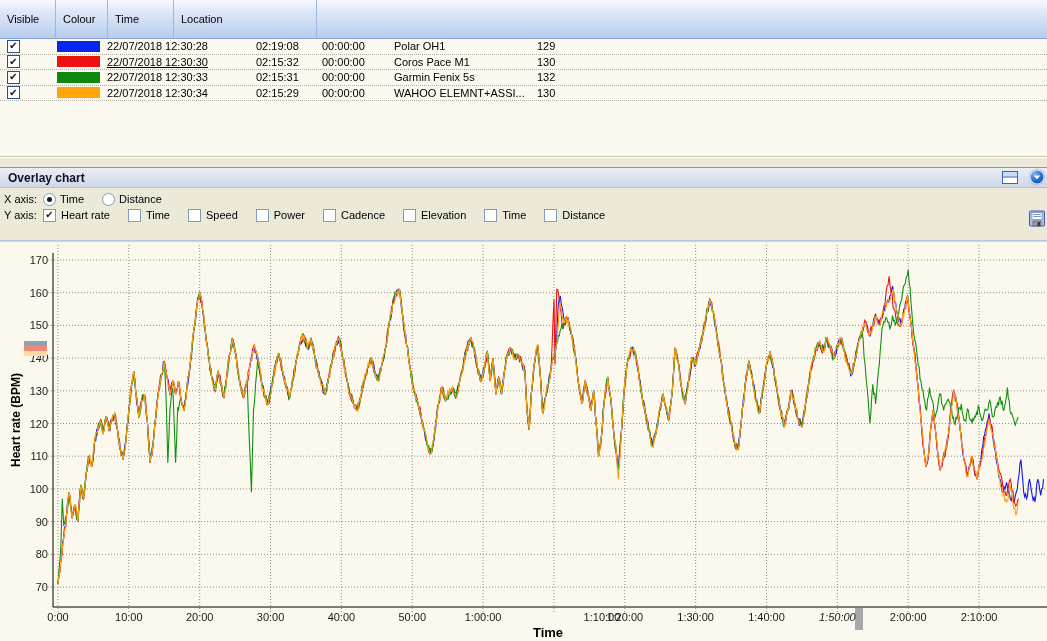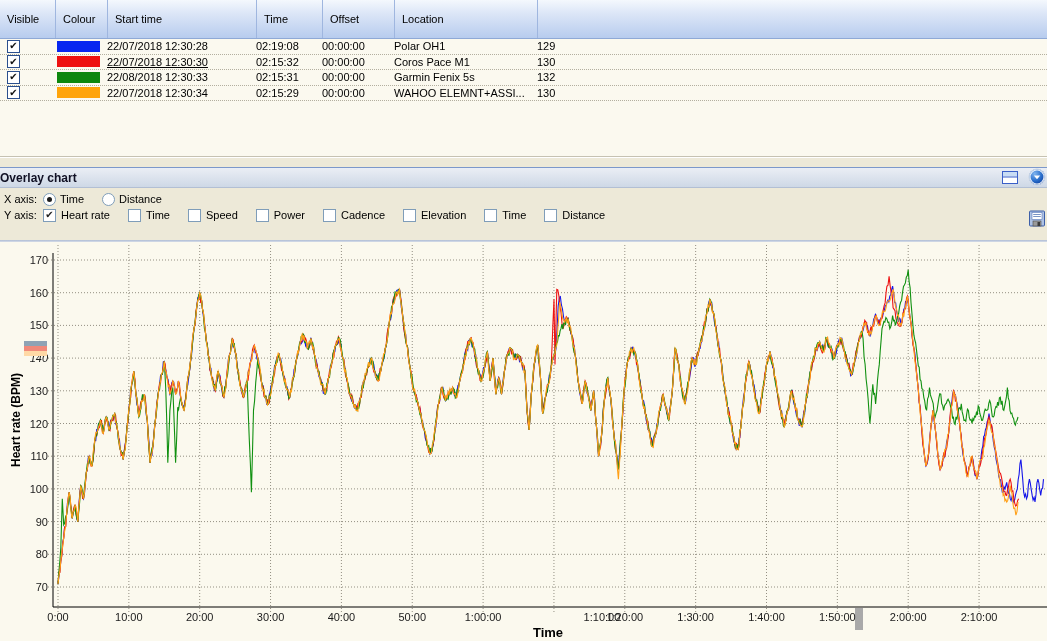--- a/index.html
+++ b/index.html
@@ -20,21 +20,21 @@
   .td-text{padding-left:5px;}
   .row-check{width:11px;height:11px;margin-left:7px;background:#fff;border:1px solid #2B4F8E;
       display:flex;align-items:center;justify-content:center;font-size:10px;line-height:10px;color:#111;}
   .swatch{width:43px;height:11px;margin-left:7px;}
   .groove{position:absolute;top:156px;left:0;width:1047px;height:2px;
       border-top:1px solid #C6C2B2;border-bottom:1px solid #FFFFFF;box-sizing:border-box;}
   
   .overlay-bar{position:absolute;top:167px;left:0;width:1047px;height:21px;box-sizing:border-box;
       border-top:1px solid #7C98CB;border-bottom:1px solid #B2BFD4;
       background:linear-gradient(180deg,#EAEEF5 0%,#CED8E6 100%);display:flex;align-items:center;}
-  .overlay-title{margin-left:0;font-weight:bold;font-size:12px;color:#101024;}
+  .overlay-title{margin-left:8px;font-weight:bold;font-size:12px;color:#101024;}
   .win-icon{position:absolute;left:1002px;top:171px;}
   .collapse-btn{position:absolute;left:1028px;top:168px;}
   
   .ctl-row{position:absolute;left:4px;display:flex;align-items:center;height:14px;}
   .ctl-x{top:192px;} .ctl-y{top:208px;}
   .ctl-label{width:35px;}
   .radio{width:11px;height:11px;border-radius:50%;border:1px solid #7F9DB9;background:#fff;
       display:inline-flex;align-items:center;justify-content:center;margin:0 4px 0 4px;}
   .radio .dot{width:5px;height:5px;border-radius:50%;background:#1c1c1c;}
   .opt-label{margin-right:14px;}
@@ -57,23 +57,21 @@
 </style>
 </head>
 <body>
 
 <div id="app">
 
   <div class="table-section">
     <div class="tbl-header" id="tbl-header">
         <div class="th" style="width: 56px; text-align: right;">Visible</div>
         <div class="th" style="width: 52px;">Colour</div>
-        <div class="th" style="width: 149px;">Start time</div>
         <div class="th" style="width: 66px;">Time</div>
-        <div class="th" style="width: 72px;">Offset</div>
         <div class="th" style="width: 143px;">Location</div>
         <div class="th th-filler"></div>
       </div>
     <div class="tbl-rows" id="tbl-rows">
         <div class="tr">
           <div class="td" style="width: 50px;">
             <div class="row-check">✔</div>
           </div>
           <div class="td" style="width: 52px;">
             <div class="swatch" style="background: rgb(7, 38, 240);"></div>
@@ -97,21 +95,21 @@
           <div class="td td-text" style="width: 143px;">Coros Pace M1</div>
           <div class="td td-text" style="width: 80px;">130</div>
         </div>
         <div class="tr">
           <div class="td" style="width: 50px;">
             <div class="row-check">✔</div>
           </div>
           <div class="td" style="width: 52px;">
             <div class="swatch" style="background: rgb(13, 135, 13);"></div>
           </div>
-          <div class="td td-text" style="width: 149px;">22/08/2018 12:30:33</div>
+          <div class="td td-text" style="width: 149px;">22/07/2018 12:30:33</div>
           <div class="td td-text" style="width: 66px;">02:15:31</div>
           <div class="td td-text" style="width: 72px;">00:00:00</div>
           <div class="td td-text" style="width: 143px;">Garmin Fenix 5s</div>
           <div class="td td-text" style="width: 80px;">132</div>
         </div>
         <div class="tr">
           <div class="td" style="width: 50px;">
             <div class="row-check">✔</div>
           </div>
           <div class="td" style="width: 52px;">
@@ -245,21 +243,21 @@
       <div class="xtick" style="left: 128.85px; top: 369px;">10:00</div>
       <div class="xtick" style="left: 199.7px; top: 369px;">20:00</div>
       <div class="xtick" style="left: 270.55px; top: 369px;">30:00</div>
       <div class="xtick" style="left: 341.4px; top: 369px;">40:00</div>
       <div class="xtick" style="left: 412.25px; top: 369px;">50:00</div>
       <div class="xtick" style="left: 483.1px; top: 369px;">1:00:00</div>
       <div class="xtick" style="left: 553.95px; top: 369px; margin-left: 48px;">1:10:00</div>
       <div class="xtick" style="left: 624.8px; top: 369px;">1:20:00</div>
       <div class="xtick" style="left: 695.65px; top: 369px;">1:30:00</div>
       <div class="xtick" style="left: 766.5px; top: 369px;">1:40:00</div>
-      <div class="xtick" style="left: 837.35px; top: 369px;">1:50:00</div>
+      <div class="xtick" style="left: 837.35px; top: 369px; font-style: italic;">1:50:00</div>
       <div class="xtick" style="left: 908.2px; top: 369px;">2:00:00</div>
       <div class="xtick" style="left: 979.05px; top: 369px;">2:10:00</div>
       <div class="marker-bar" style="top: 99.385px; background: rgb(143, 163, 181);"></div>
       <div class="marker-bar" style="top: 104.29px; background: rgb(240, 137, 122);"></div>
       <div class="marker-bar" style="top: 109.195px; background: rgb(255, 217, 166);"></div>
     </div>
 
 </div>
 
 </body></html>

